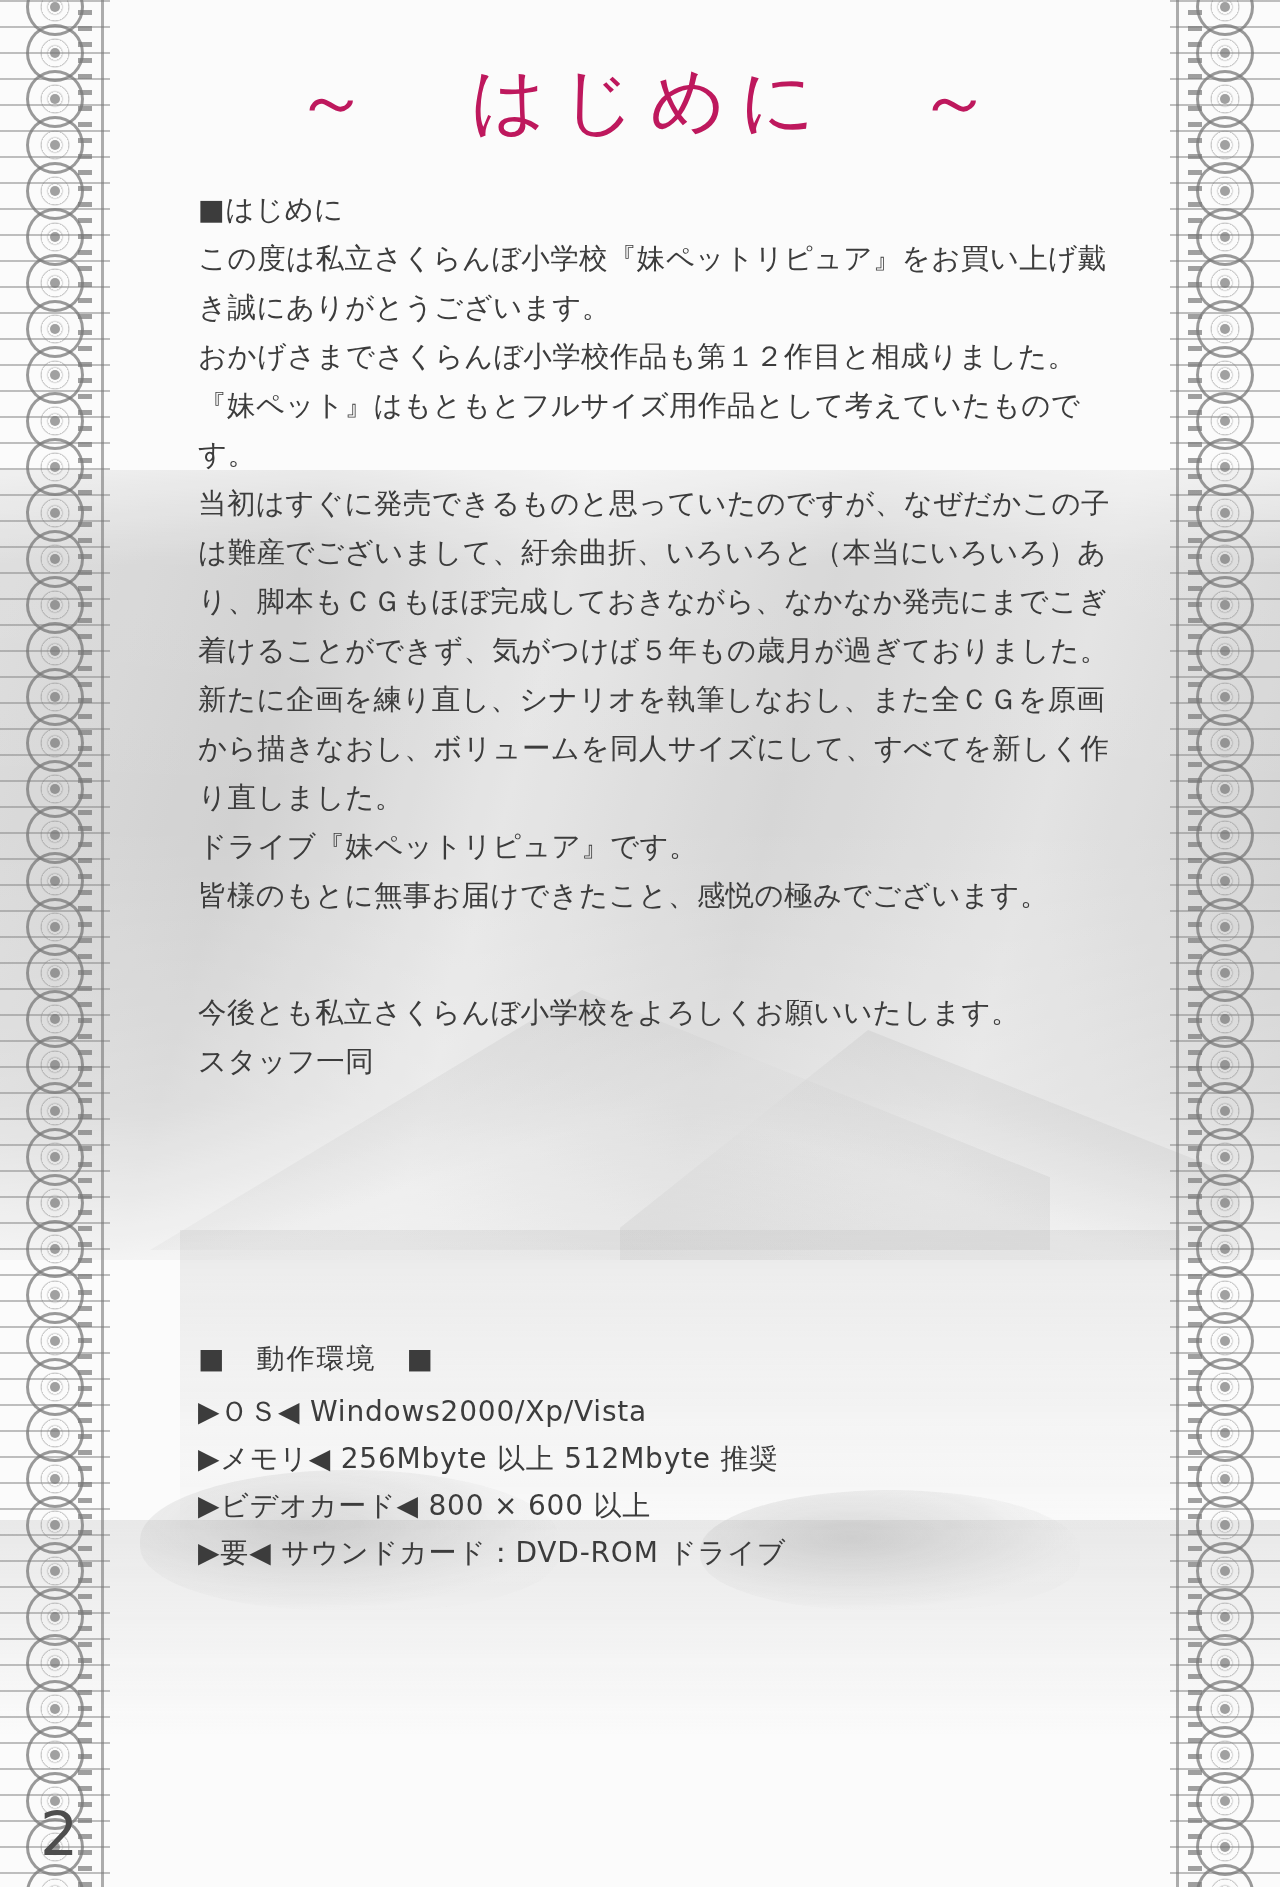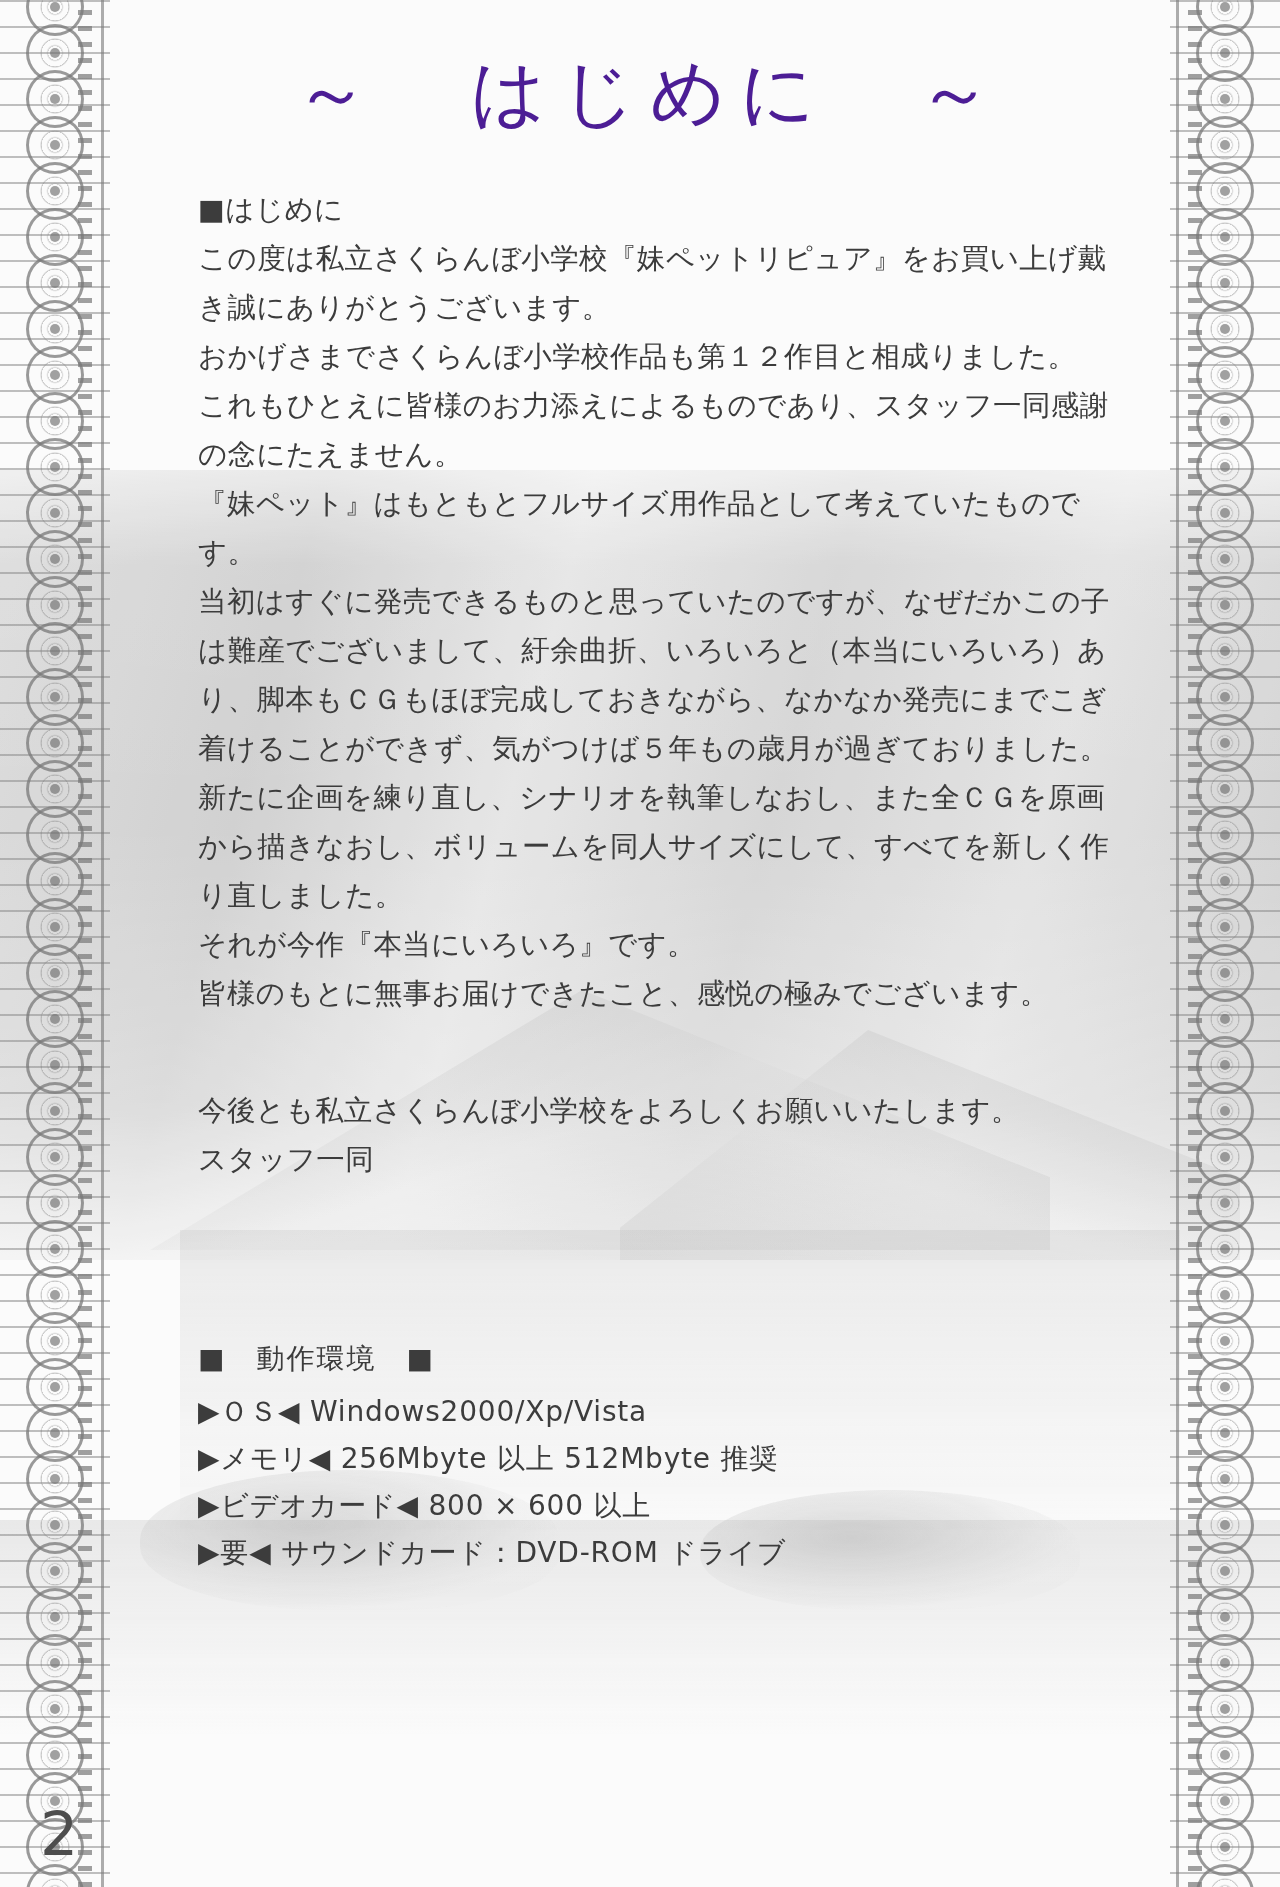--- a/index.html
+++ b/index.html
@@ -174,28 +174,28 @@
     position: absolute;
     left: 150px;
     top: 0;
     width: 1000px;
     height: 1887px;
   }
 
   .title {
     position: absolute;
     left: 0;
-    top: 44px;
+    top: 52px;
     width: 1000px;
     text-align: center;
     font-family: "DejaVu Sans", sans-serif;
     font-size: 74px;
     font-weight: 400;
     letter-spacing: 14px;
-    color: #4c1d95;
+    color: #be185d;
     white-space: nowrap;
   }
 
   .body-text {
     position: absolute;
     left: 48px;
     top: 185px;
     width: 930px;
     font-size: 28.5px;
     line-height: 49px;
@@ -358,25 +358,24 @@
   </div>
 
   <div class="content">
 
     <div class="title">～　はじめに　～</div>
 
     <div class="body-text">
       <p>■はじめに</p>
       <p>この度は私立さくらんぼ小学校『妹ペットリピュア』をお買い上げ戴き誠にありがとうございます。</p>
       <p>おかげさまでさくらんぼ小学校作品も第１２作目と相成りました。</p>
-      <p>これもひとえに皆様のお力添えによるものであり、スタッフ一同感謝の念にたえません。</p>
       <p>『妹ペット』はもともとフルサイズ用作品として考えていたものです。</p>
       <p>当初はすぐに発売できるものと思っていたのですが、なぜだかこの子は難産でございまして、紆余曲折、いろいろと（本当にいろいろ）あり、脚本もＣＧもほぼ完成しておきながら、なかなか発売にまでこぎ着けることができず、気がつけば５年もの歳月が過ぎておりました。</p>
       <p>新たに企画を練り直し、シナリオを執筆しなおし、また全ＣＧを原画から描きなおし、ボリュームを同人サイズにして、すべてを新しく作り直しました。</p>
-      <p>それが今作『本当にいろいろ』です。</p>
+      <p>ドライブ『妹ペットリピュア』です。</p>
       <p>皆様のもとに無事お届けできたこと、感悦の極みでございます。</p>
       <p class="spacer"></p>
       <p class="spacer"></p>
       <p>今後とも私立さくらんぼ小学校をよろしくお願いいたします。</p>
       <p class="right">スタッフ一同</p>
     </div>
 
     <div class="specs">
       <p class="spec-head">■　動作環境　■</p>
       <p>▶ＯＳ◀ Windows2000/Xp/Vista</p>

